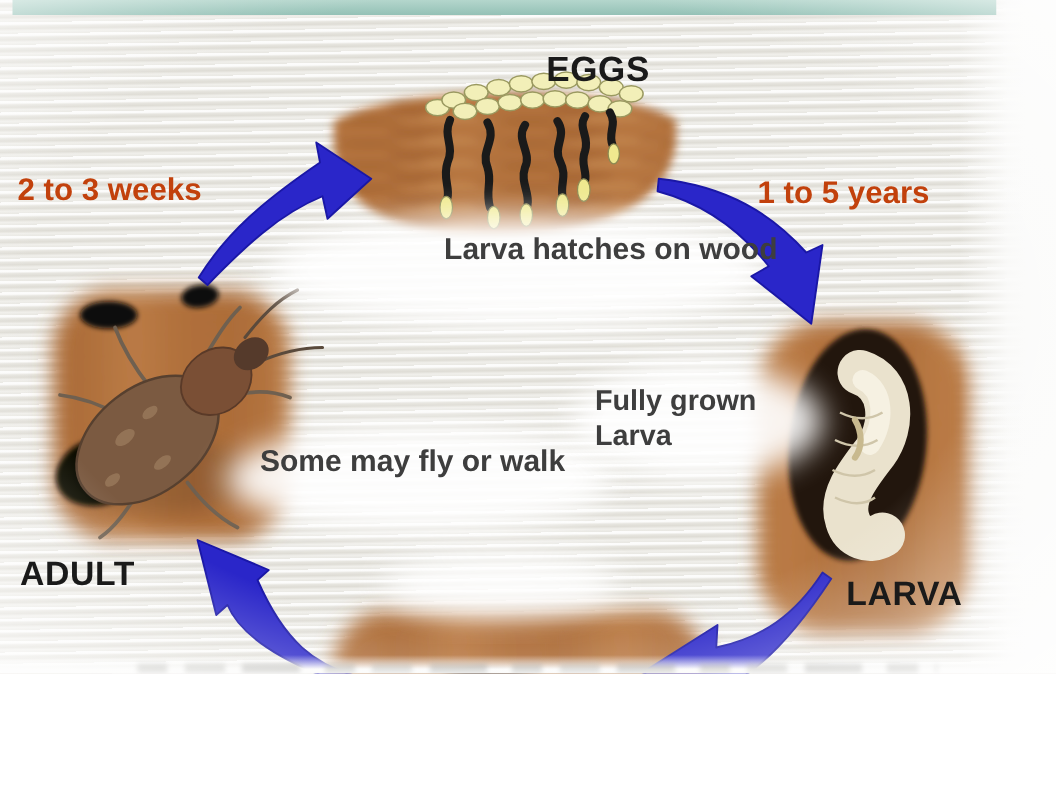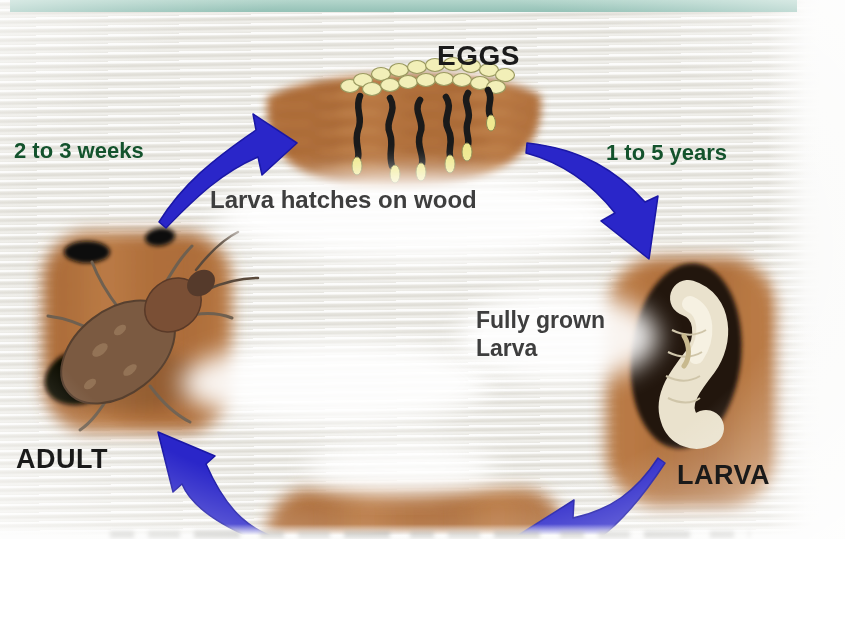--- a/index.html
+++ b/index.html
@@ -38,23 +38,23 @@
     position:absolute;left:110px;right:95px;bottom:1px;height:7px;
     filter:blur(2px);opacity:.38;
     background:repeating-linear-gradient(90deg,
       #93938e 0 24px, transparent 24px 38px,
       #a3a39d 38px 70px, transparent 70px 84px,
       #8d8d88 84px 130px, transparent 130px 150px);
   }
   svg.art{position:absolute;left:0;top:0;}
   .lbl{position:absolute;white-space:nowrap;}
   .stage{font-weight:700;font-size:27px;color:#1a1a1a;letter-spacing:.5px;}
-  .duration{font-weight:700;font-size:22px;color:#14532d;}
+  .duration{font-weight:700;font-size:25px;color:#c2410c;}
   .note{font-weight:600;color:#3e3e3e;}
-  .note-hatch{left:210px;top:184px;width:412px;text-align:left;font-size:24px;line-height:32px;}
+  .note-hatch{left:210px;top:184px;width:412px;text-align:right;font-size:24px;line-height:32px;}
   .note-fully{left:476px;top:306px;width:152px;text-align:left;font-size:23px;line-height:28px;white-space:nowrap;}
   .note-disperse{left:208px;top:351px;font-size:24px;line-height:37px;text-align:left;}
 </style>
 </head>
 <body>
 
 <div id="canvas">
 
   <div class="bg"></div>
 
@@ -228,15 +228,16 @@
   <div class="lbl note note-hatch">
     <div>Larva hatches on wood</div>
   </div>
 
   <div class="lbl note note-fully">
     <div>Fully grown</div>
     <div>Larva</div>
   </div>
 
   <div class="lbl note note-disperse">
+    <div>Some may fly or walk</div>
   </div>
 
 </div>
 
 </body></html>

